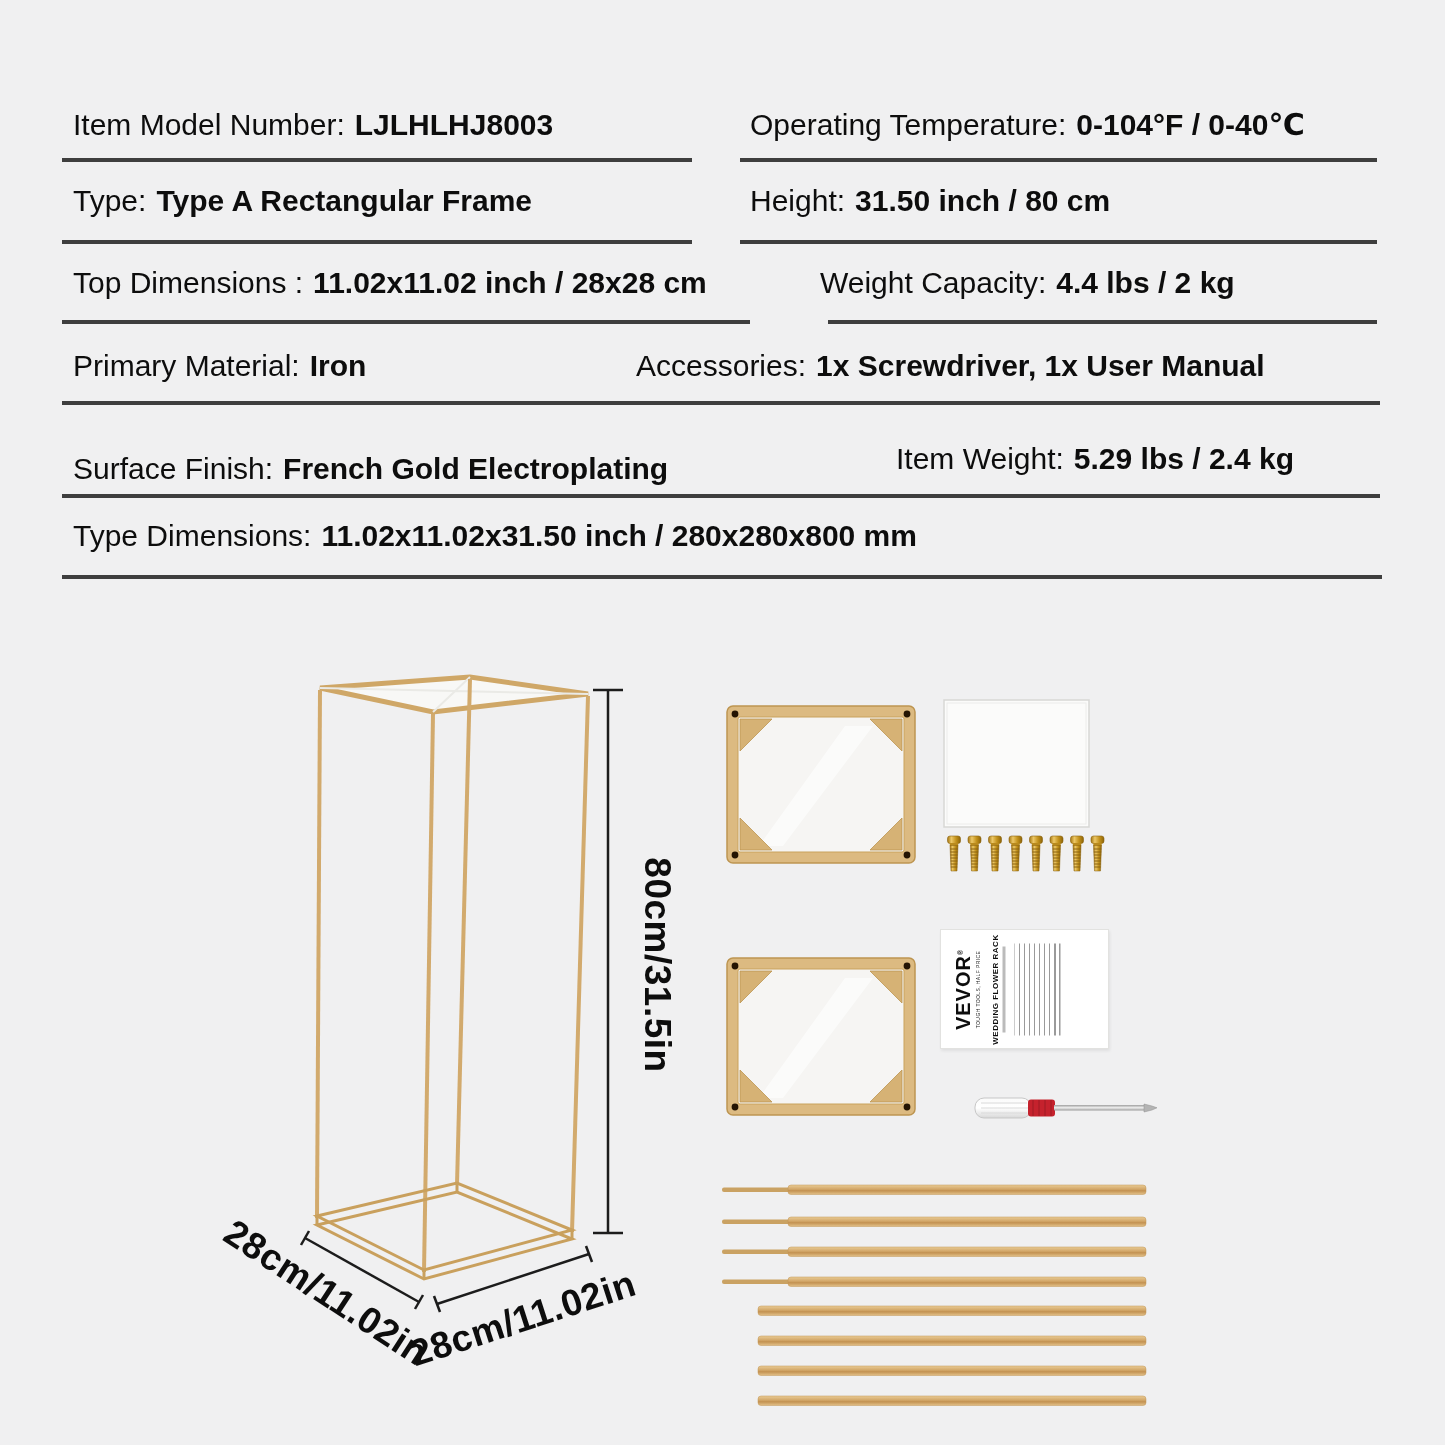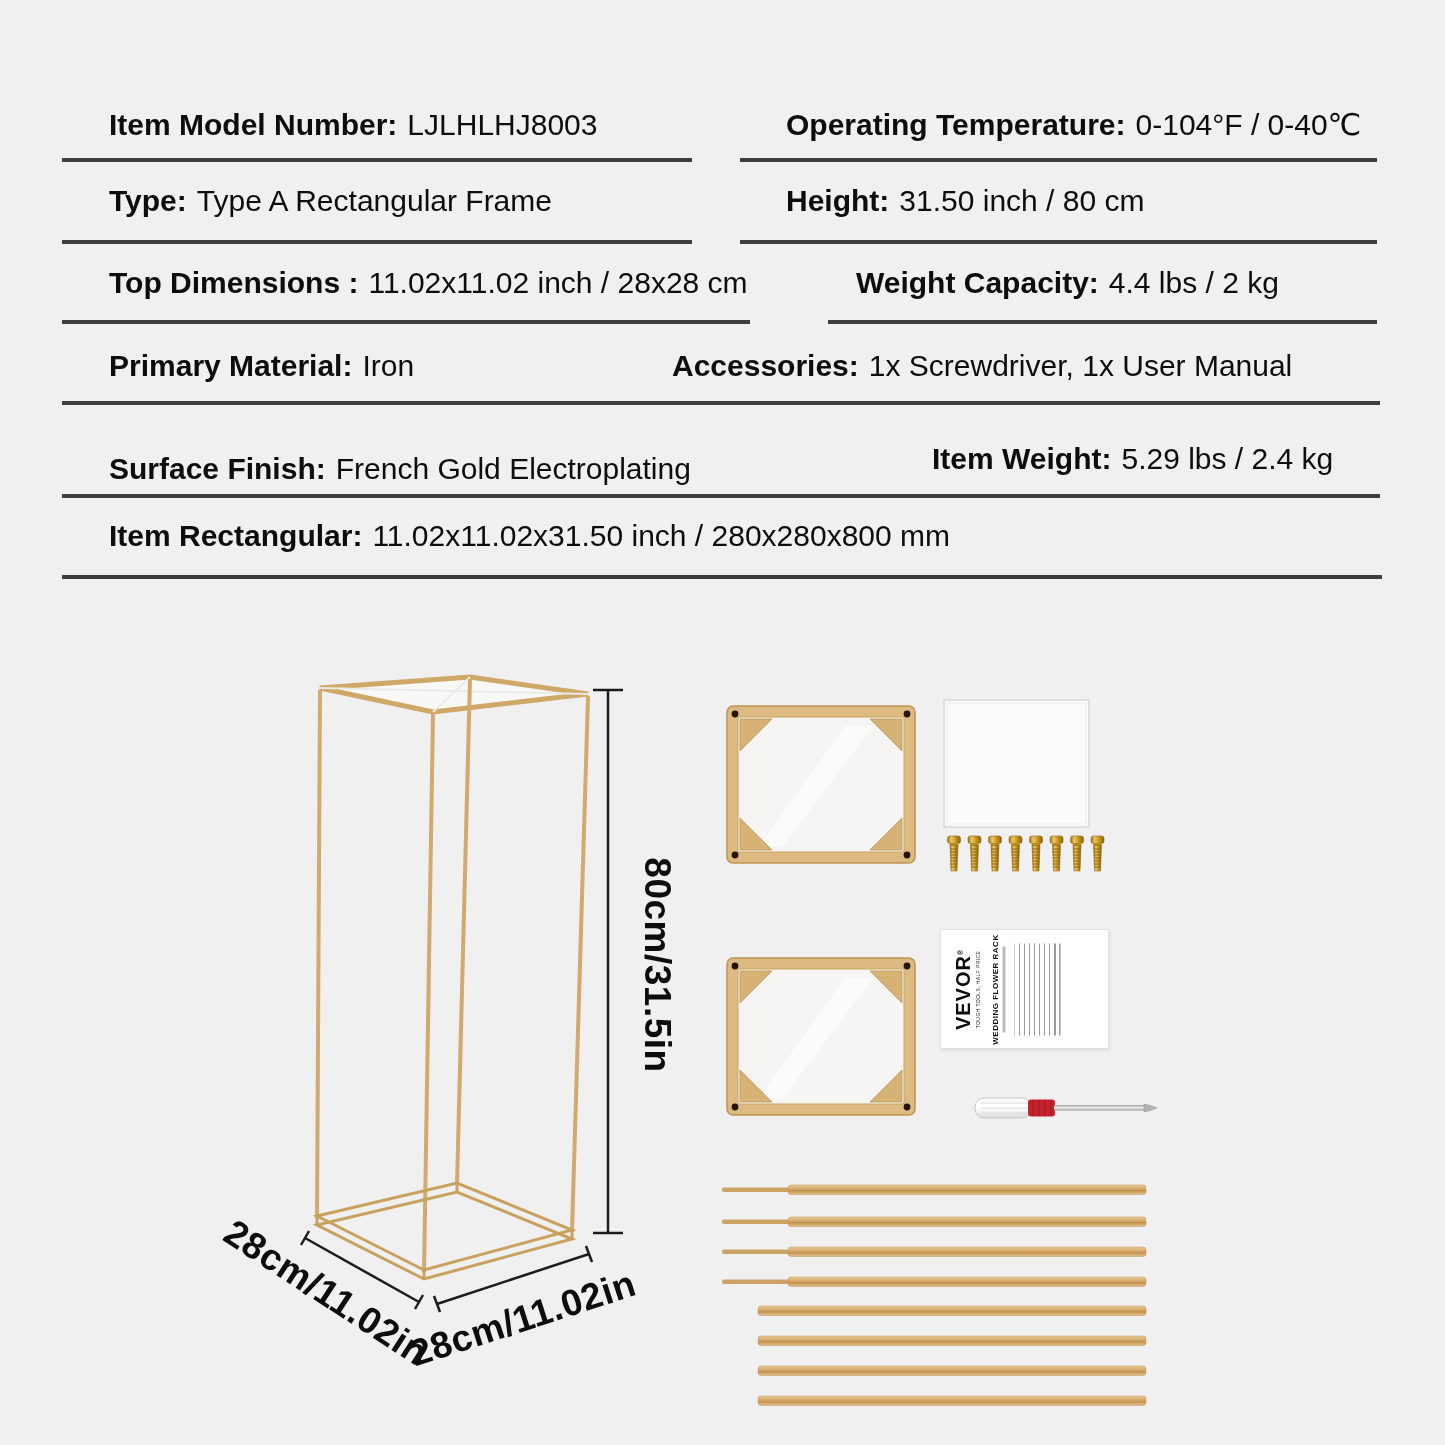--- a/index.html
+++ b/index.html
@@ -1,22 +1,22 @@
 <!DOCTYPE html>
 <html><head>
 <meta charset="utf-8">
 <style>
   html,body{margin:0;padding:0;background:#e8e8e9;}
   #canvas{
     position:relative;width:1445px;height:1445px;background:#f0f0f1;
     font-family:"Liberation Sans","DejaVu Sans",sans-serif;color:#0d0d0d;overflow:hidden;
   }
   .cell{position:absolute;height:44px;line-height:44px;font-size:30px;white-space:nowrap;}
-  .lbl{font-weight:700;margin-left:36px;}
-  .val{font-weight:400;margin-left:10px;}
+  .lbl{font-weight:400;}
+  .val{font-weight:700;margin-left:10px;}
   .sep{position:absolute;height:4px;background:#3e3e3e;}
   .dim-label{position:absolute;font-weight:700;font-size:37px;letter-spacing:.5px;
     width:300px;text-align:center;white-space:nowrap;}
   #height-label{left:507px;top:944px;transform:rotate(90deg);}
   #depth-label{left:176px;top:1272px;transform:rotate(33deg);}
   #width-label{left:373px;top:1298px;transform:rotate(-18deg);}
   #art{position:absolute;left:0;top:0;}
   
   #manual{position:absolute;left:940px;top:929px;width:167px;height:118px;background:#ffffff;
     border:1px solid #e2e2e0;box-shadow:1px 2px 3px rgba(0,0,0,.07);}
@@ -75,21 +75,21 @@
 
     <div class="cell" style="left:73px;top:447px">
       <span class="lbl">Surface Finish:</span><span class="val">French Gold Electroplating</span>
     </div>
     <div class="cell" style="left:896px;top:437px">
       <span class="lbl">Item Weight:</span><span class="val">5.29 lbs / 2.4 kg</span>
     </div>
     <div class="sep" style="left:62px;top:494px;width:1318px"></div>
 
     <div class="cell" style="left:73px;top:514px">
-      <span class="lbl">Item Rectangular:</span><span class="val">11.02x11.02x31.50 inch / 280x280x800 mm</span>
+      <span class="lbl">Type Dimensions:</span><span class="val">11.02x11.02x31.50 inch / 280x280x800 mm</span>
     </div>
     <div class="sep" style="left:62px;top:575px;width:1320px"></div>
   </div>
 
   <svg id="art" width="1445" height="1445" viewBox="0 0 1445 1445">
     <defs>
       <linearGradient id="rodg" x1="0" y1="0" x2="0" y2="1">
         <stop offset="0" stop-color="#e9cb95"></stop>
           <stop offset="0.45" stop-color="#d2a667"></stop>
         <stop offset="0.6" stop-color="#c39252"></stop>

